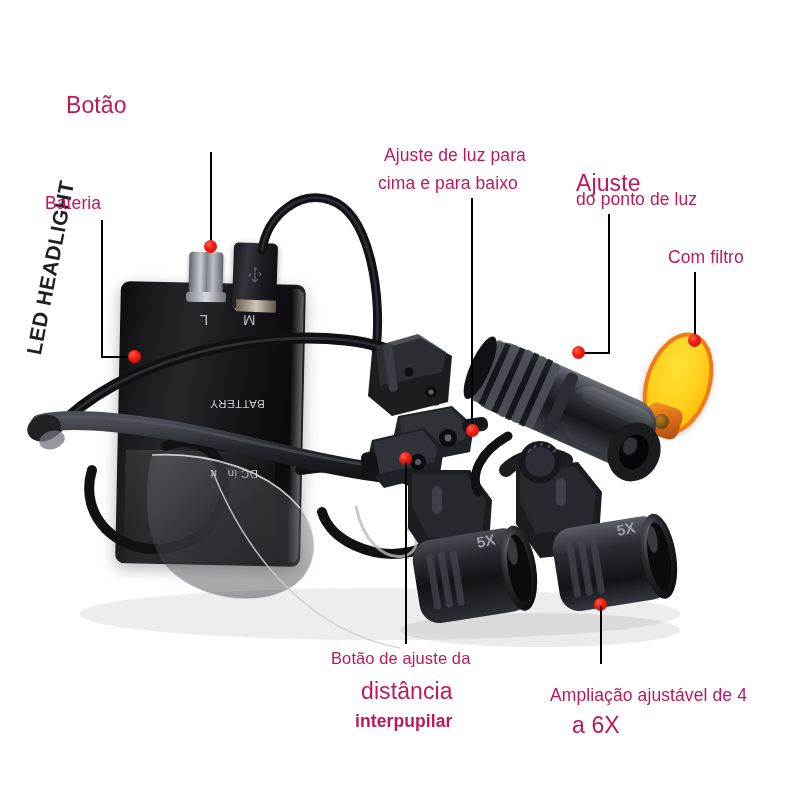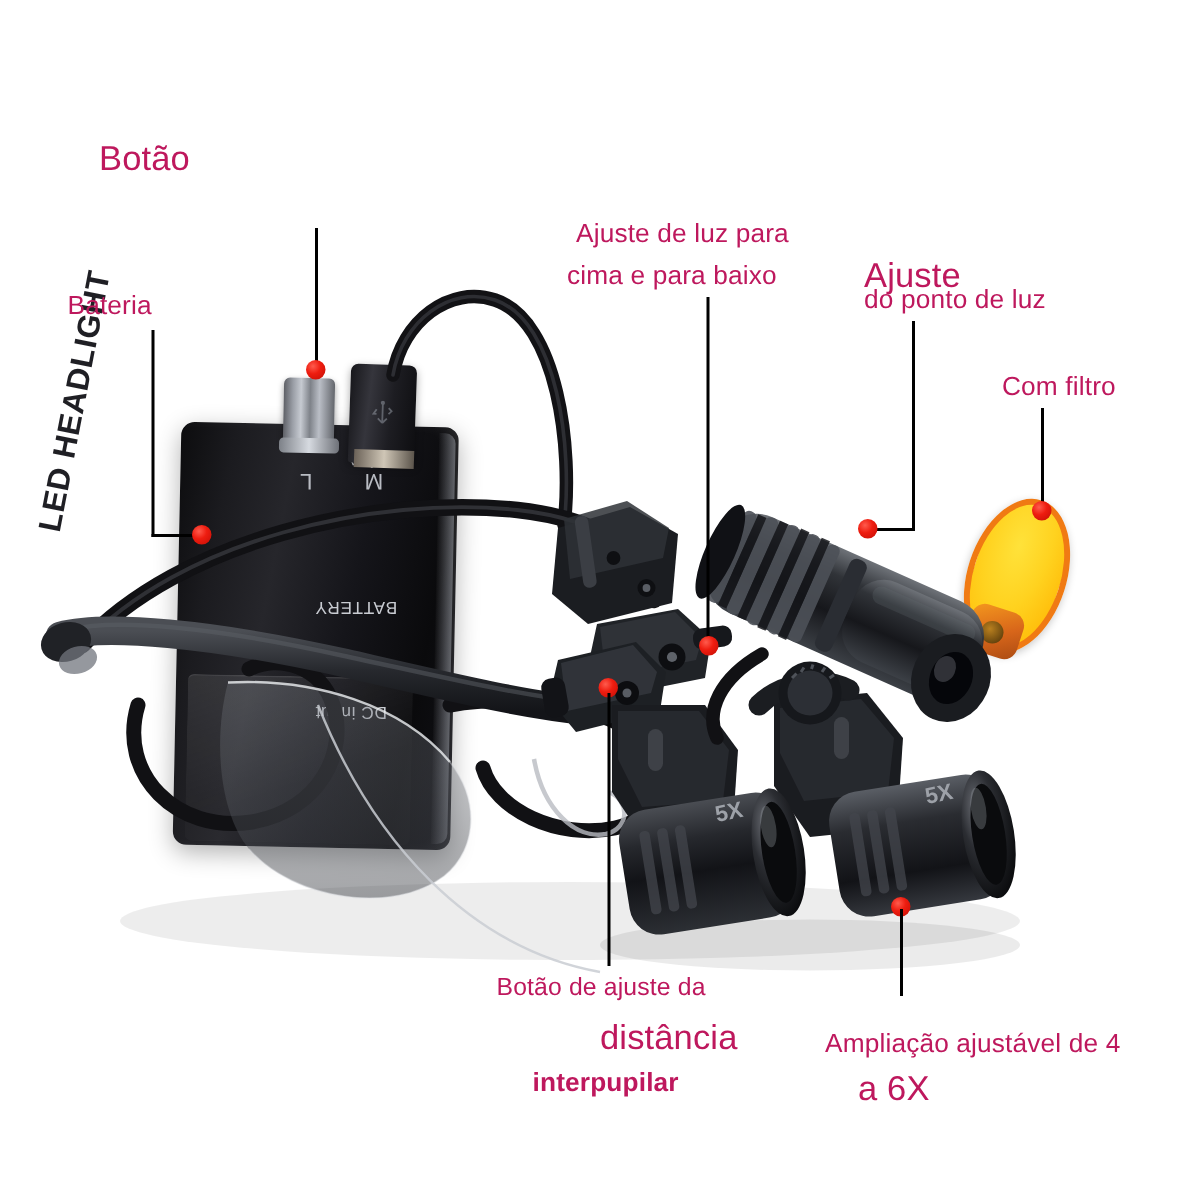--- a/index.html
+++ b/index.html
@@ -293,21 +293,21 @@
   <div class="leader lh" style="left:580px;top:352px;width:30px;"></div>
   <div class="dot" style="left:572px;top:346px;"></div>
 
   <div class="label lbl-md" style="left:668px;top:246px;">Com filtro</div>
   <div class="leader lv" style="left:694px;top:272px;height:68px;"></div>
   <div class="dot" style="left:688px;top:334px;"></div>
 
   <div class="dot" style="left:399px;top:452px;"></div>
   <div class="leader lv" style="left:405px;top:462px;height:182px;"></div>
   <div class="label lbl-sm" style="left:331px;top:648px;">Botão de ajuste da</div>
-  <div class="label lbl-lg" style="left:361px;top:676px;margin-left:39px;">distância</div>
+  <div class="label lbl-lg" style="left:361px;top:676px;">distância</div>
   <div class="label lbl-md" style="left:355px;top:710px;font-weight:bold;">interpupilar</div>
 
   <div class="dot" style="left:594px;top:598px;"></div>
   <div class="leader lv" style="left:600px;top:606px;height:58px;"></div>
   <div class="label lbl-md" style="left:516px;top:684px;margin-left:34px;">Ampliação ajustável de 4</div>
   <div class="label lbl-lg" style="left:572px;top:710px;">a 6X</div>
 
 </div>
 
 </body></html>

